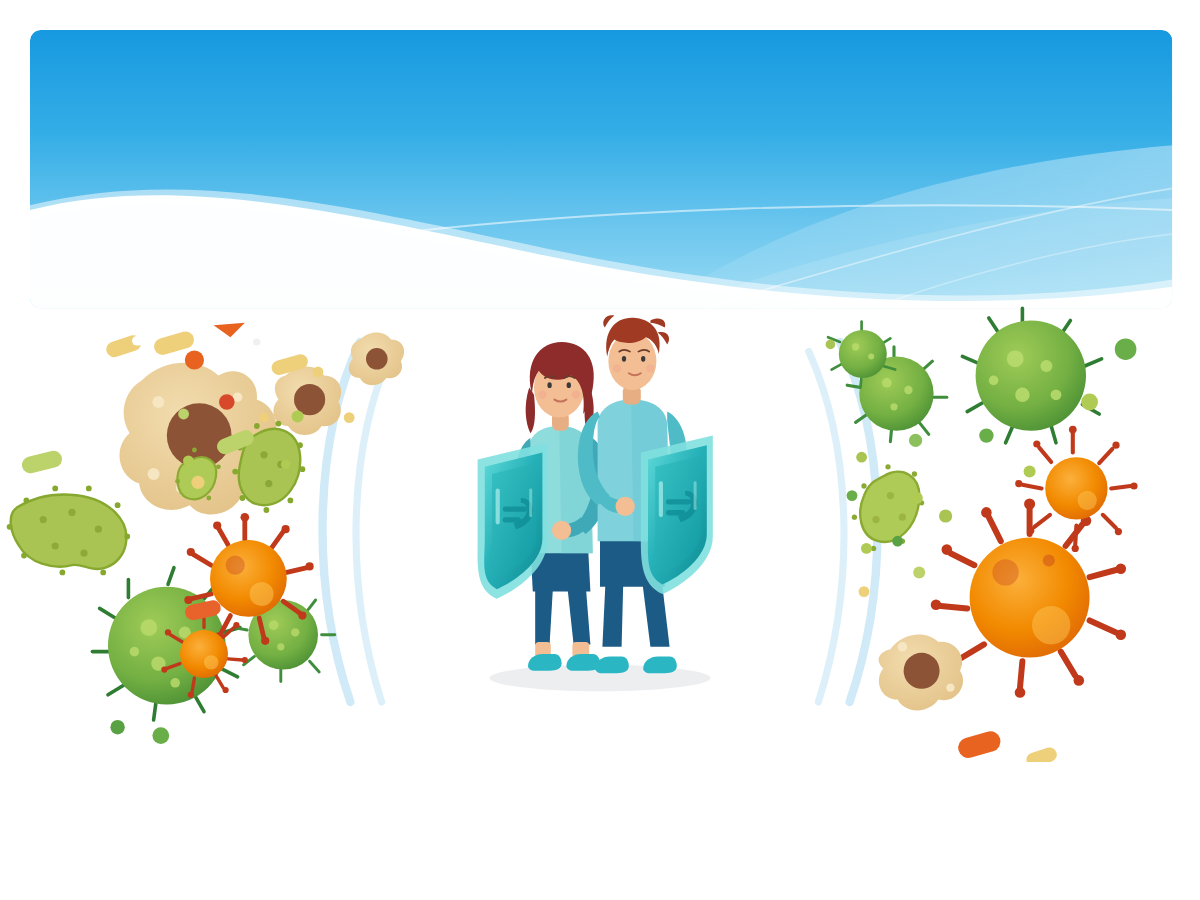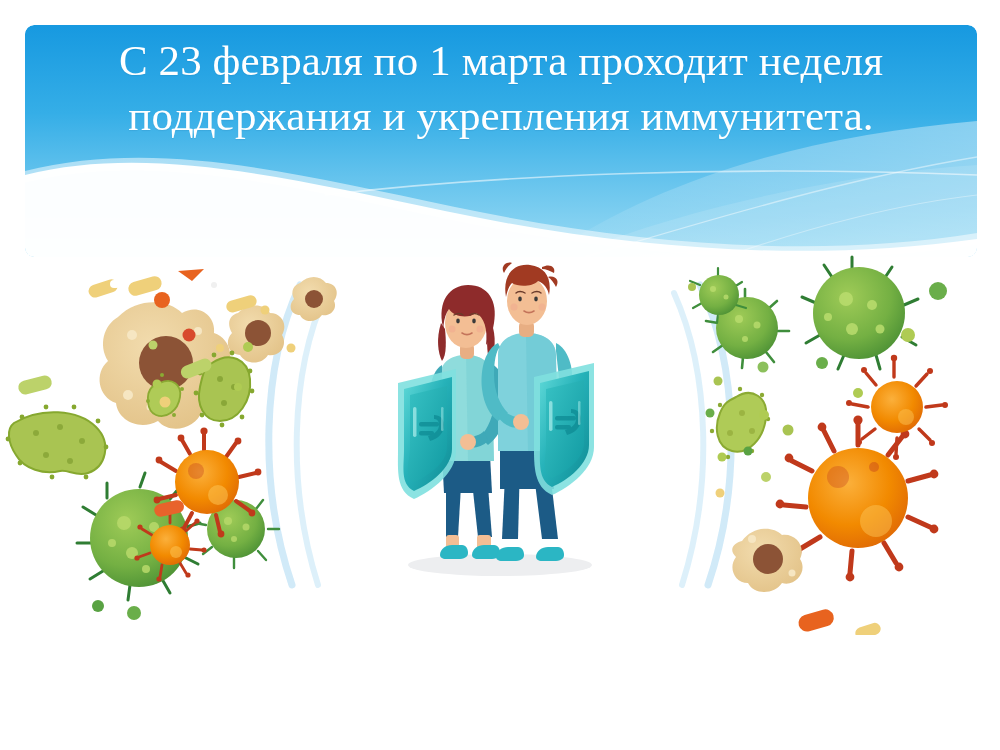--- a/index.html
+++ b/index.html
@@ -94,23 +94,20 @@
         <path d="M300,170 C470,150 700,140 952,150" fill="none" stroke="#ffffff" stroke-opacity="0.55" stroke-width="1.6"></path>
         <path d="M560,232 C700,190 830,152 952,132" fill="none" stroke="#ffffff" stroke-opacity="0.45" stroke-width="1.4"></path>
         <path d="M700,232 C790,200 880,178 952,170" fill="none" stroke="#ffffff" stroke-opacity="0.35" stroke-width="1.2"></path>
 
         <path d="M0,150 C120,120 250,150 420,186 C600,224 780,238 952,214 L952,232 L0,232 Z" fill="#ffffff" opacity="0.98"></path>
         <path d="M0,146 C130,114 260,146 430,182 C610,220 790,234 952,208 L952,220 C790,246 600,232 420,194 C250,158 120,128 0,158 Z" fill="#ffffff" opacity="0.5"></path>
       </g>
     </svg>
   </div>
 
-  <div id="title-block">
-    <h1 id="page-title">С 23 февраля по 1 марта проходит неделя поддержания и укрепления иммунитета.</h1>
-  </div>
 
   <div id="illustration">
     <svg viewBox="0 0 1000 380" xmlns="http://www.w3.org/2000/svg" aria-hidden="true">
       <defs>
         <linearGradient id="shieldG" x1="0" y1="0" x2="1" y2="1">
           <stop offset="0%" stop-color="#5FD9D8"></stop>
           <stop offset="45%" stop-color="#26B2B9"></stop>
           <stop offset="100%" stop-color="#0E8B94"></stop>
         </linearGradient>
         <linearGradient id="shieldInner" x1="0" y1="0" x2="1" y2="1">

